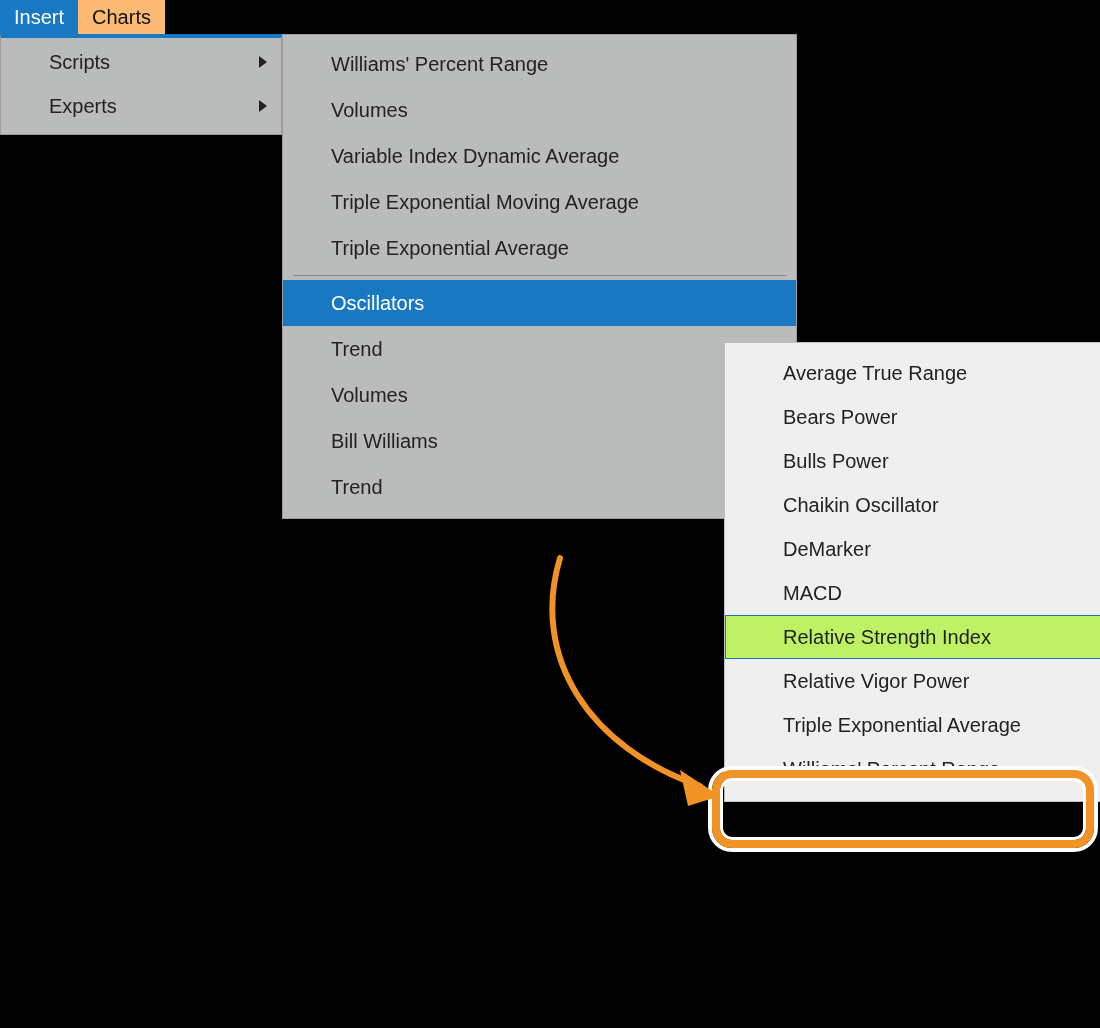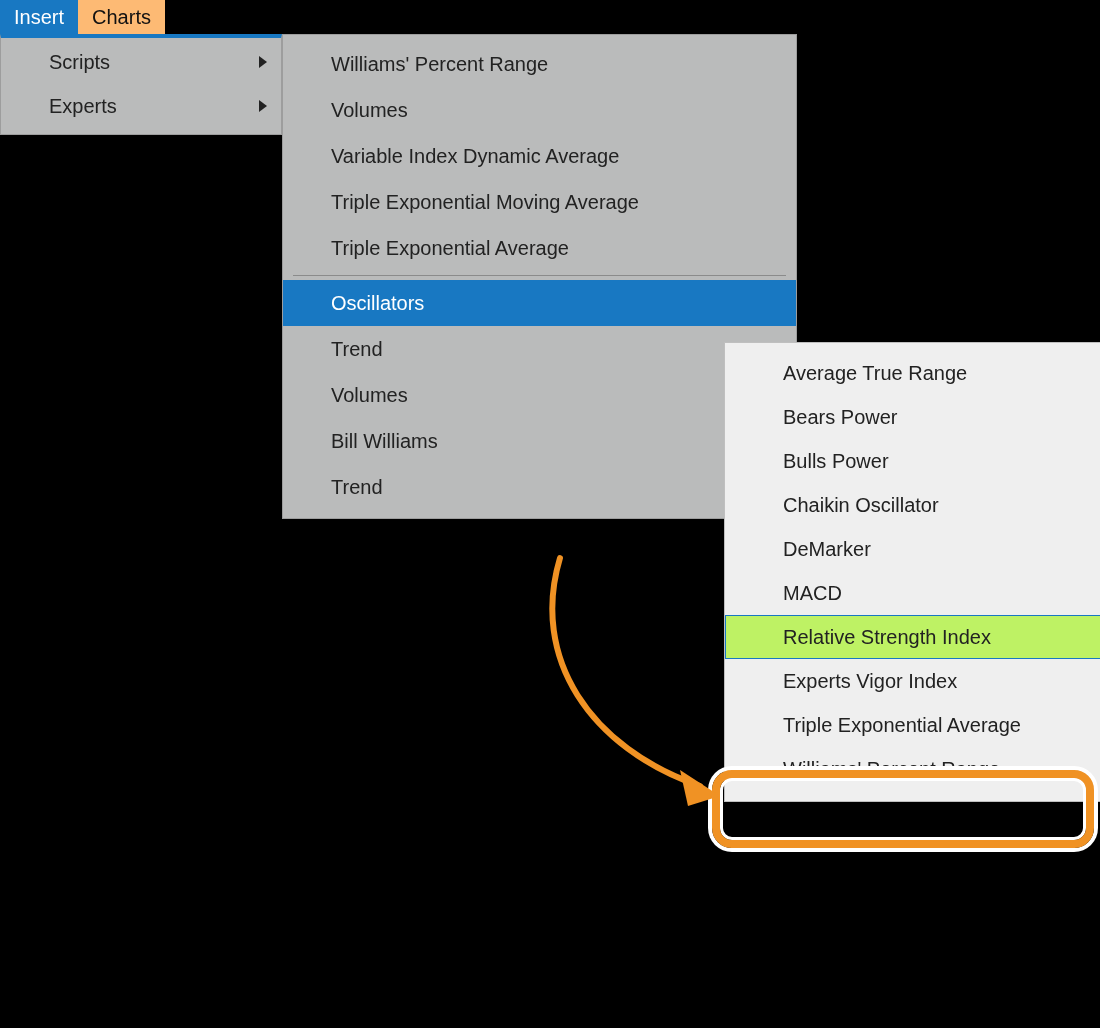--- a/index.html
+++ b/index.html
@@ -212,21 +212,21 @@
   <div class="menu-item">
       <span>DeMarker</span>
     </div>
   <div class="menu-item">
       <span>MACD</span>
     </div>
   <div class="menu-item hover-bordered">
       <span>Relative Strength Index</span>
     </div>
   <div class="menu-item">
-      <span>Experts Vigor Index</span>
+      <span>Relative Vigor Power</span>
     </div>
   <div class="menu-item">
       <span>Triple Exponential Average</span>
     </div>
   <div class="menu-item">
       <span>Williams' Percent Range</span>
     </div>
 </div>
 
 <div class="callout-box" style="left:712px; top:770px; width:382px; height:78px;"></div>

